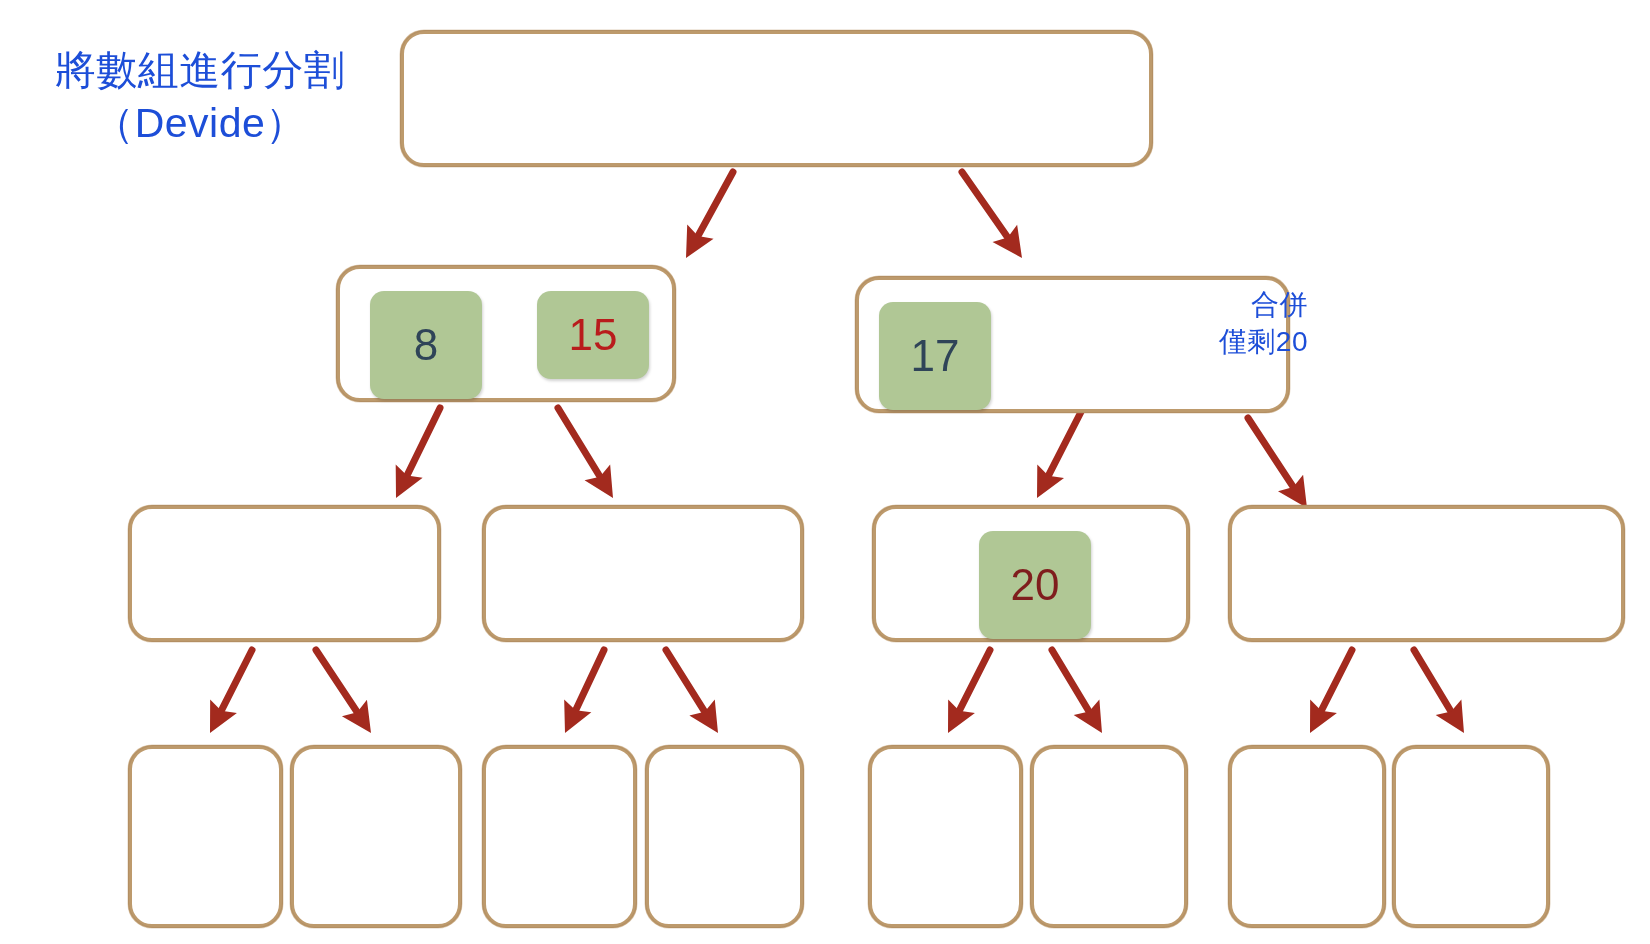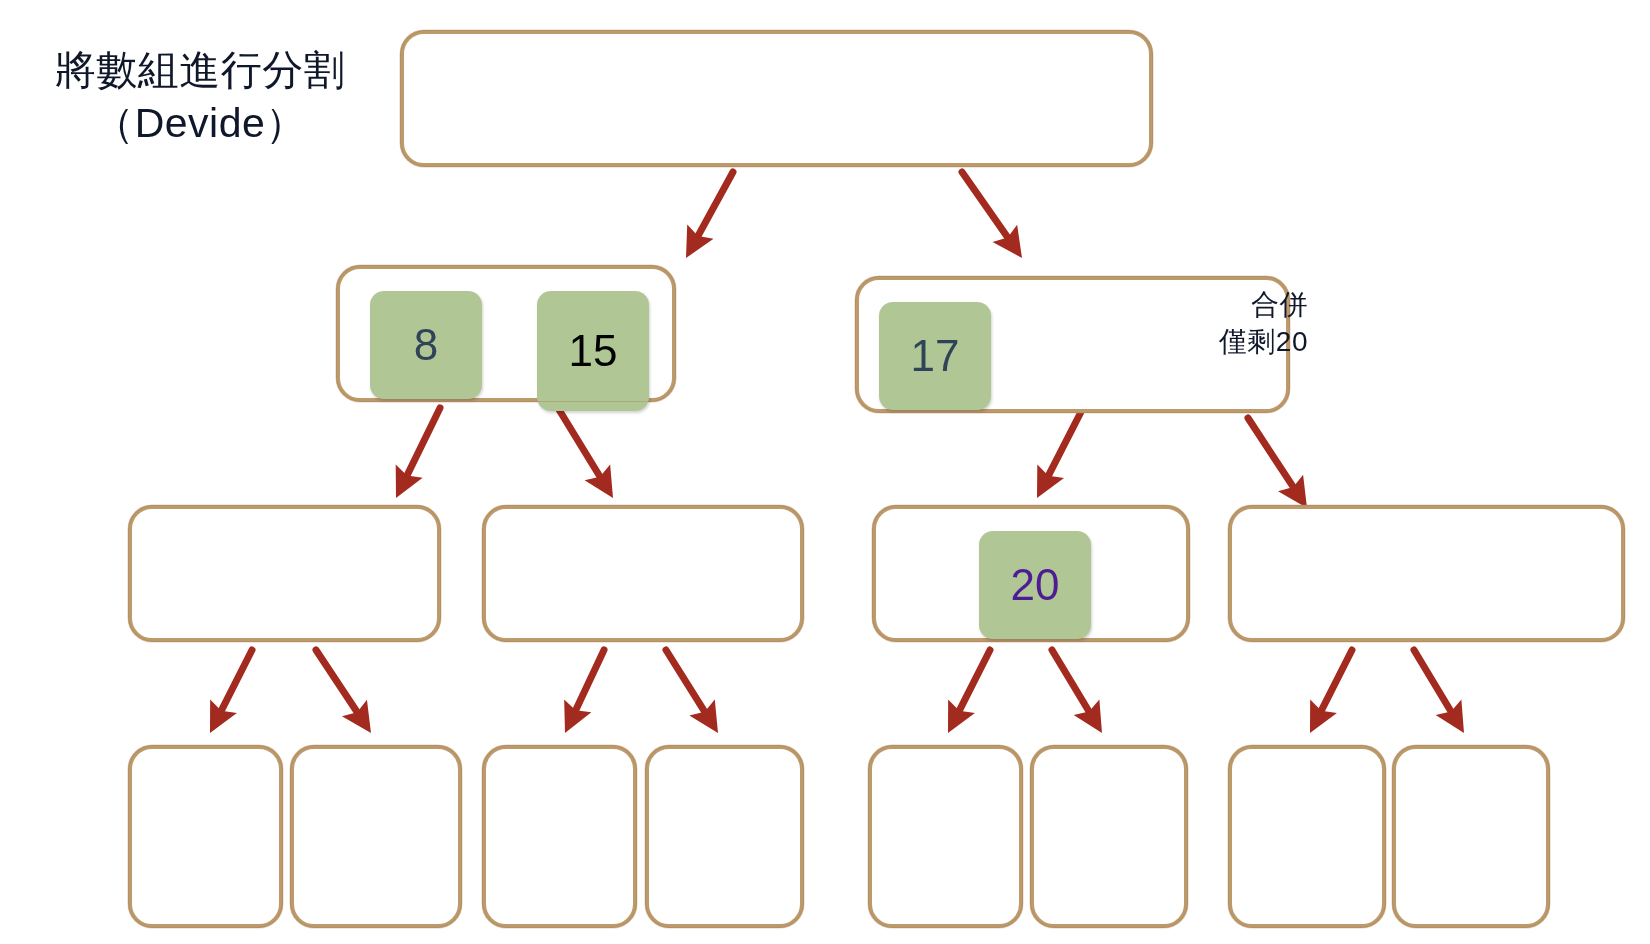--- a/index.html
+++ b/index.html
@@ -19,21 +19,21 @@
     position: absolute;
     left: 0; top: 0;
     width: 1650px;
     height: 944px;
     background: #ffffff;
   }
 
   
   .caption {
     position: absolute;
-    color: #0f172a;
+    color: #1d4ed8;
     font-size: 41px;
     line-height: 1.30;
     letter-spacing: 0.5px;
     white-space: pre-line;
     font-family: "Liberation Sans", "DejaVu Sans", sans-serif;
   }
   #caption-divide {
     left: 20px;
     top: 44px;
     width: 360px;
@@ -152,29 +152,29 @@
       <g>
         <line x1="1414" y1="650" x2="1451.6156967889158" y2="712.4420566696002" stroke="#a32a1e" stroke-width="7" stroke-linecap="round"></line>
         <polygon points="1464,733 1435.6709064046447,715.042760343928 1451.0996841551205,711.5854756975002 1461.3683355676446,699.5623813300726" fill="#a32a1e"></polygon>
       </g>
     </svg>
 
   <div id="nodes-layer">
       <div class="node" style="left: 400px; top: 30px; width: 753px; height: 137px; border-color: rgb(189, 154, 108);"></div>
       <div class="node" style="left: 336px; top: 265px; width: 340px; height: 137px; border-color: rgb(189, 154, 108);">
         <div class="chip" style="left: 30px; top: 22px; width: 112px; height: 108px; background: rgb(176, 199, 149); color: rgb(47, 68, 88);">8</div>
-        <div class="chip" style="left: 197px; top: 22px; width: 112px; height: 120px; background: rgb(176, 199, 149); color: #000000;">15</div>
+        <div class="chip" style="left: 197px; top: 22px; width: 112px; height: 88px; background: rgb(176, 199, 149); color: #b91c1c;">15</div>
       </div>
       <div class="node" style="left: 855px; top: 276px; width: 435px; height: 137px; border-color: rgb(189, 154, 108);">
         <div class="chip" style="left: 20px; top: 22px; width: 112px; height: 108px; background: rgb(176, 199, 149); color: rgb(47, 68, 88);">17</div>
       </div>
       <div class="node" style="left: 128px; top: 505px; width: 313px; height: 137px; border-color: rgb(189, 154, 108);"></div>
       <div class="node" style="left: 482px; top: 505px; width: 322px; height: 137px; border-color: rgb(189, 154, 108);"></div>
       <div class="node" style="left: 872px; top: 505px; width: 318px; height: 137px; border-color: rgb(189, 154, 108);">
-        <div class="chip" style="left: 103px; top: 22px; width: 112px; height: 108px; background: rgb(176, 199, 149); color: #4c1d95;">20</div>
+        <div class="chip" style="left: 103px; top: 22px; width: 112px; height: 108px; background: rgb(176, 199, 149); color: #7f1d1d;">20</div>
       </div>
       <div class="node" style="left: 1228px; top: 505px; width: 397px; height: 137px; border-color: rgb(189, 154, 108);"></div>
       <div class="node" style="left: 128px; top: 745px; width: 155px; height: 183px; border-color: rgb(189, 154, 108);"></div>
       <div class="node" style="left: 290px; top: 745px; width: 172px; height: 183px; border-color: rgb(189, 154, 108);"></div>
       <div class="node" style="left: 482px; top: 745px; width: 155px; height: 183px; border-color: rgb(189, 154, 108);"></div>
       <div class="node" style="left: 645px; top: 745px; width: 159px; height: 183px; border-color: rgb(189, 154, 108);"></div>
       <div class="node" style="left: 868px; top: 745px; width: 155px; height: 183px; border-color: rgb(189, 154, 108);"></div>
       <div class="node" style="left: 1030px; top: 745px; width: 158px; height: 183px; border-color: rgb(189, 154, 108);"></div>
       <div class="node" style="left: 1228px; top: 745px; width: 158px; height: 183px; border-color: rgb(189, 154, 108);"></div>
       <div class="node" style="left: 1392px; top: 745px; width: 158px; height: 183px; border-color: rgb(189, 154, 108);"></div>

